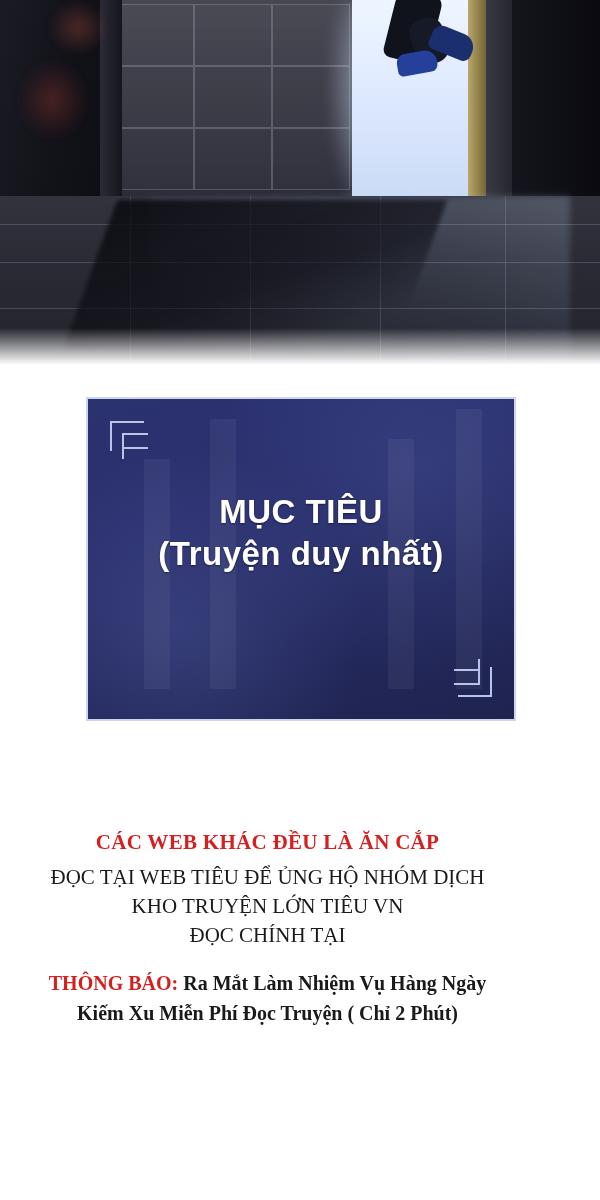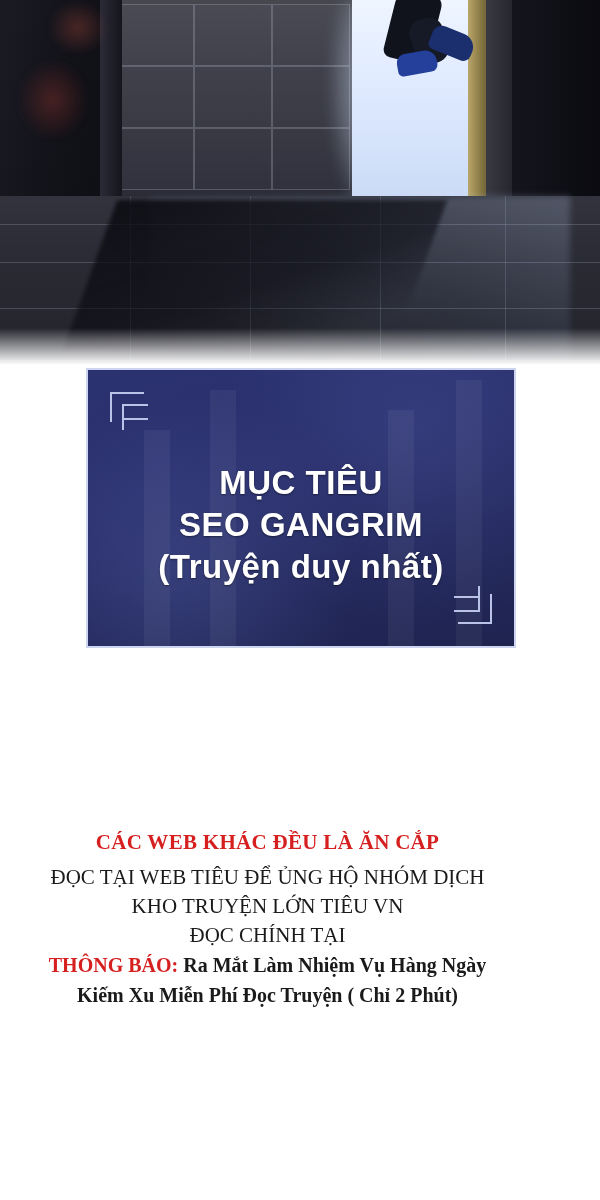--- a/index.html
+++ b/index.html
@@ -174,22 +174,22 @@
   .panel-bottom-fade {
     position: absolute;
     left: 0; bottom: 0;
     width: 600px; height: 40px;
     background: linear-gradient(180deg, rgba(255,255,255,0) 0%, rgba(255,255,255,1) 92%);
   }
 
   
   .caption-box {
     position: absolute;
-    left: 86px; top: 368px;
-    width: 430px; height: 280px;
+    left: 86px; top: 397px;
+    width: 430px; height: 324px;
     background: linear-gradient(165deg, #2b3270 0%, #2a2f6c 35%, #1e234f 100%);
     border: 2px solid #cdd4ef;
     box-shadow: 0 0 0 1px rgba(255,255,255,0.18);
     overflow: hidden;
   }
   .cap-noise {
     position: absolute;
     inset: 0;
     background:
       radial-gradient(circle at 22% 72%, rgba(120,140,220,0.20) 0%, rgba(0,0,0,0) 45%),
@@ -251,20 +251,21 @@
     color: #f5b301;
     -webkit-text-stroke: 1.5px #2a2a2a;
     text-shadow:
       2px 2px 0 #2a2a2a,
       -1px -1px 0 #2a2a2a,
       1px -1px 0 #2a2a2a,
       -1px 1px 0 #2a2a2a;
     letter-spacing: -0.5px;
   }
   .notice {
+    margin-top: 18px;
     font-size: 20px;
     line-height: 30px;
     font-weight: 700;
     color: #1a1a1a;
   }
   .notice-label { color: #d61f1f; font-weight: 700; }
 </style>
 </head>
 <body>
 
@@ -334,21 +335,20 @@
     <div class="orn" style="right:22px; bottom:22px; width:60px; height:50px;">
       <span style="right:0;  bottom:0;   width:2px;  height:30px;"></span>
       <span style="right:0;  bottom:0;   width:34px; height:2px;"></span>
       <span style="right:12px;bottom:12px;width:2px; height:26px;"></span>
       <span style="right:12px;bottom:12px;width:26px;height:2px;"></span>
       <span style="right:12px;bottom:26px;width:26px;height:2px;"></span>
     </div>
 
     <div class="caption-text">
       <div>MỤC TIÊU</div>
-      <div>SEO GANGRIM</div>
       <div>(Truyện duy nhất)</div>
     </div>
   </div>
 
   <div class="promo">
     <div class="promo-line1">CÁC WEB KHÁC ĐỀU LÀ ĂN CẮP</div>
     <div class="promo-line2">ĐỌC TẠI WEB TIÊU ĐỂ ỦNG HỘ NHÓM DỊCH</div>
     <div class="promo-line3">KHO TRUYỆN LỚN TIÊU VN</div>
     <div class="promo-line4">ĐỌC CHÍNH TẠI</div>
 

